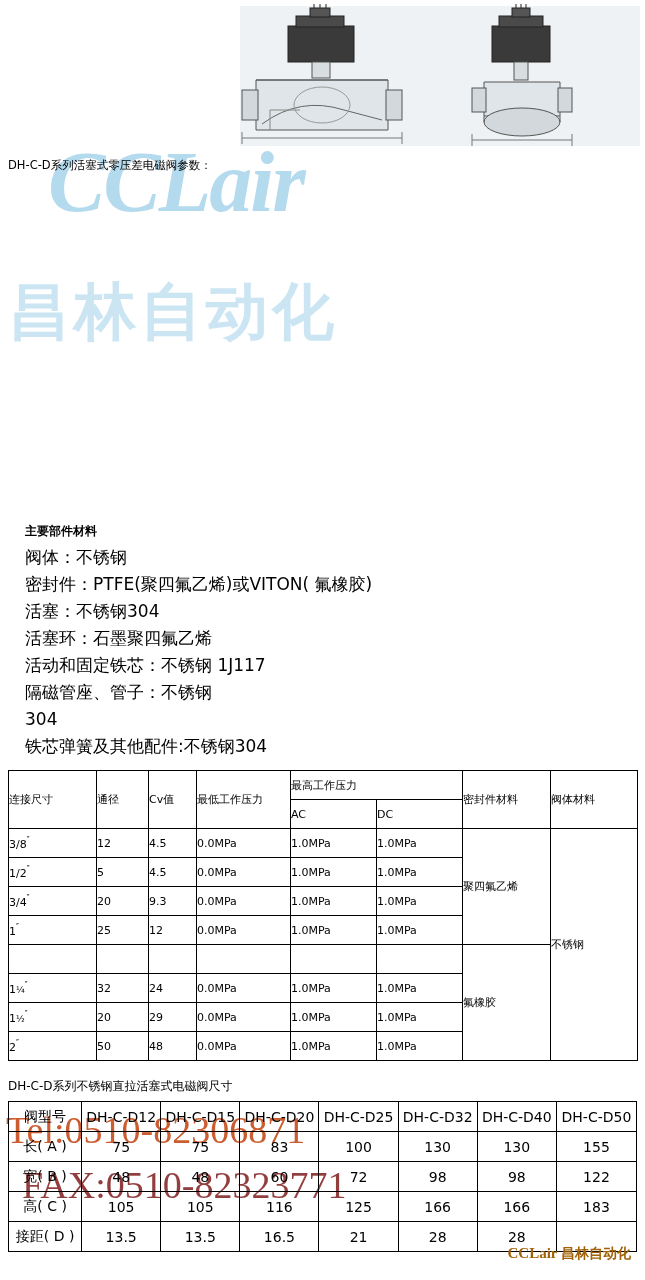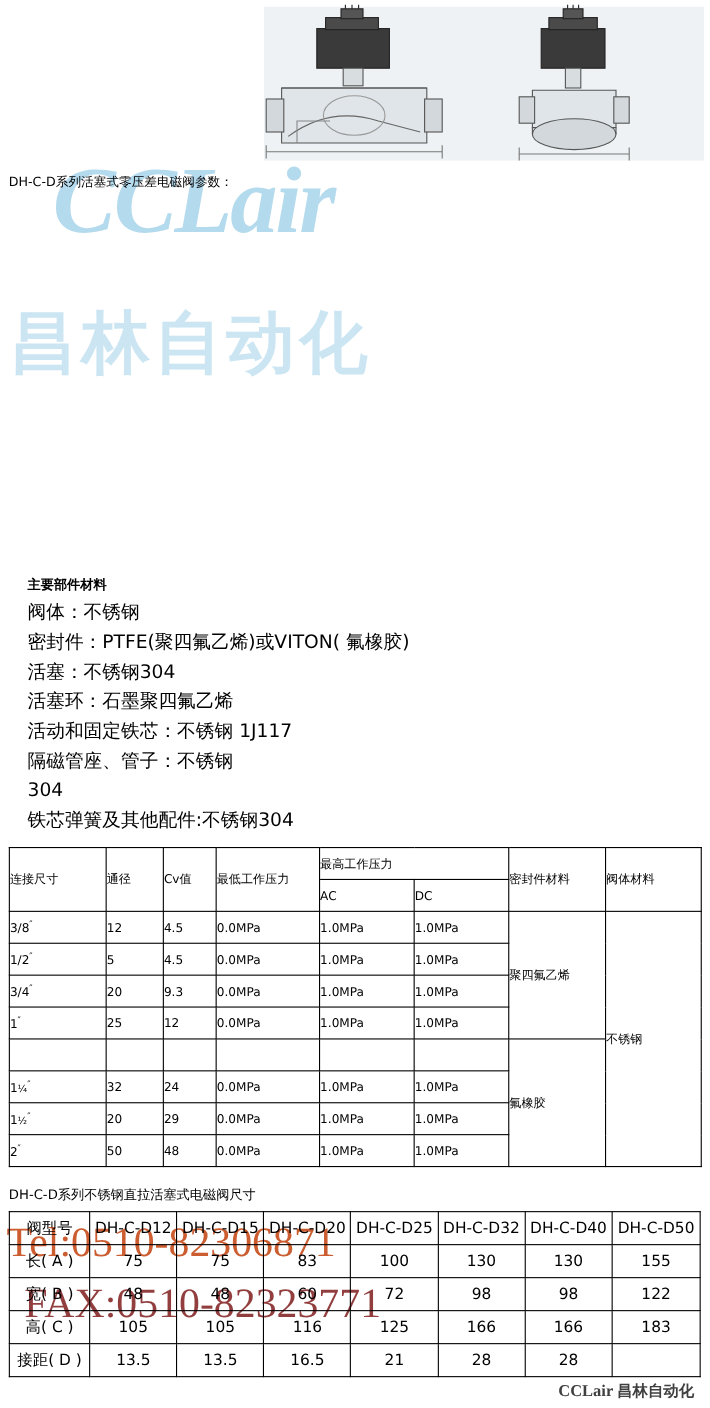--- a/index.html
+++ b/index.html
@@ -177,26 +177,26 @@
     border: 1px solid #000;
     text-align: center;
     vertical-align: middle;
     height: 29px;
     font-size: 14px;
     padding: 0;
   }
   .logo-cell {
     position: absolute;
     right: 14px;
-    bottom: 6px;
+    bottom: 17px;
     z-index: 20;
     font-family: "Liberation Serif", serif;
     font-size: 15px;
     font-weight: bold;
-    color: #404040;
+    color: #a16207;
   }
   .logo-cn {
     font-family: "DejaVu Sans", sans-serif;
     font-size: 14px;
     font-weight: bold;
   }
 </style>
 </head>
 <body>
 

